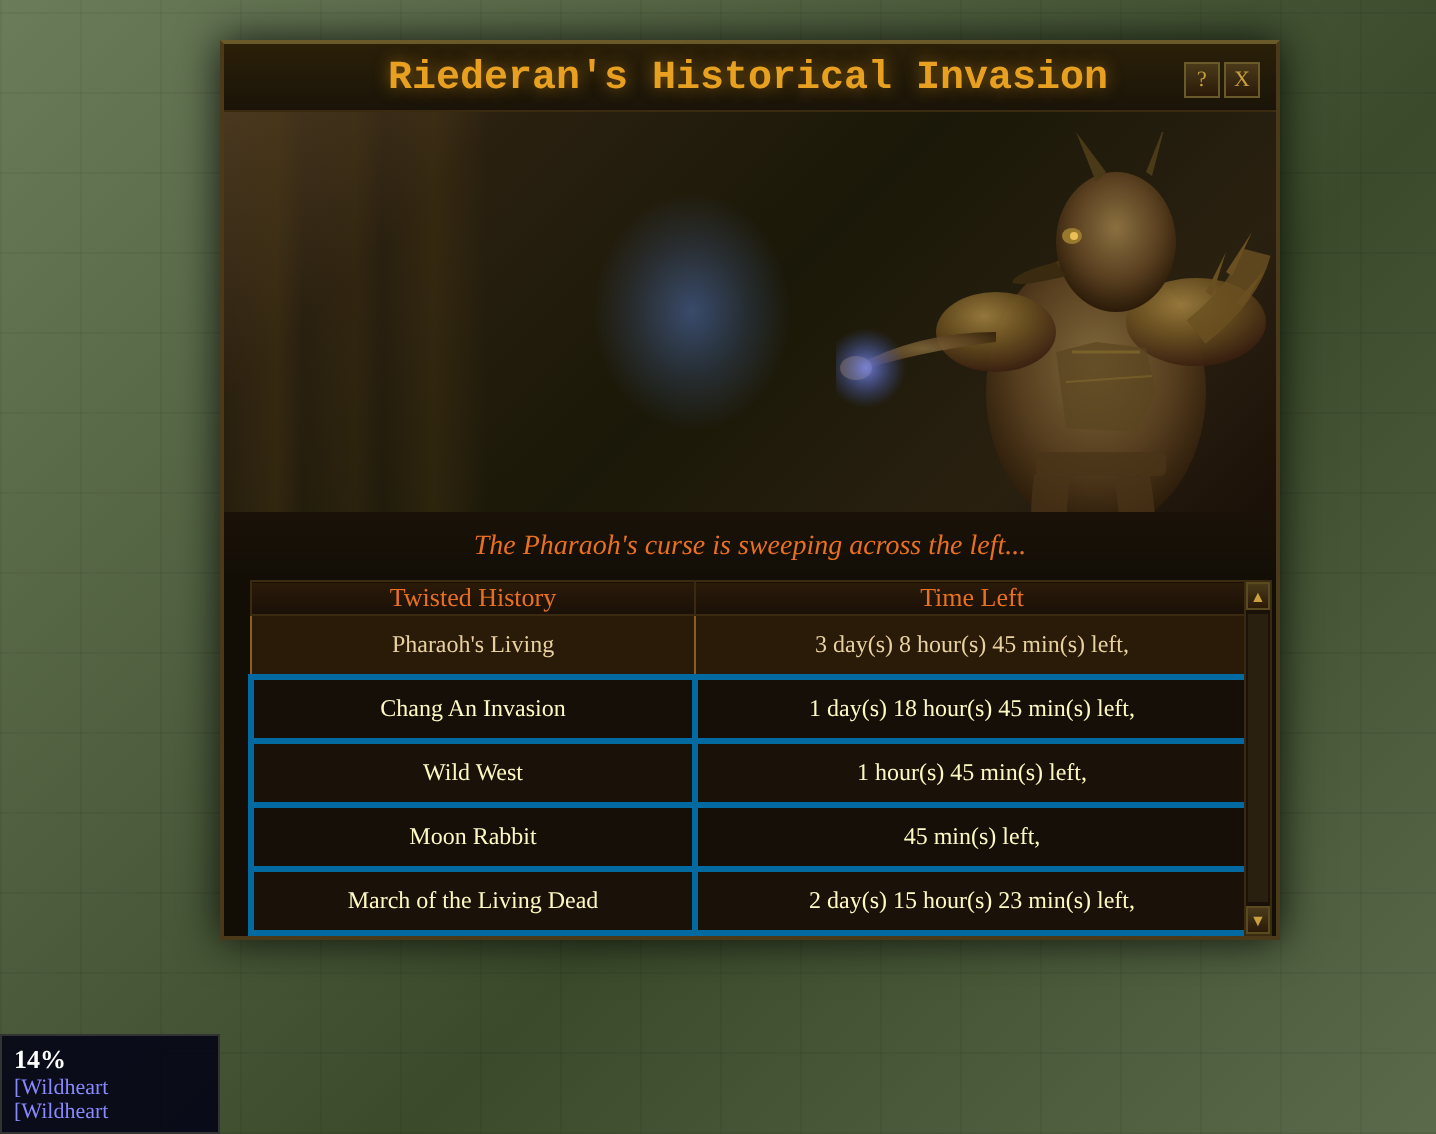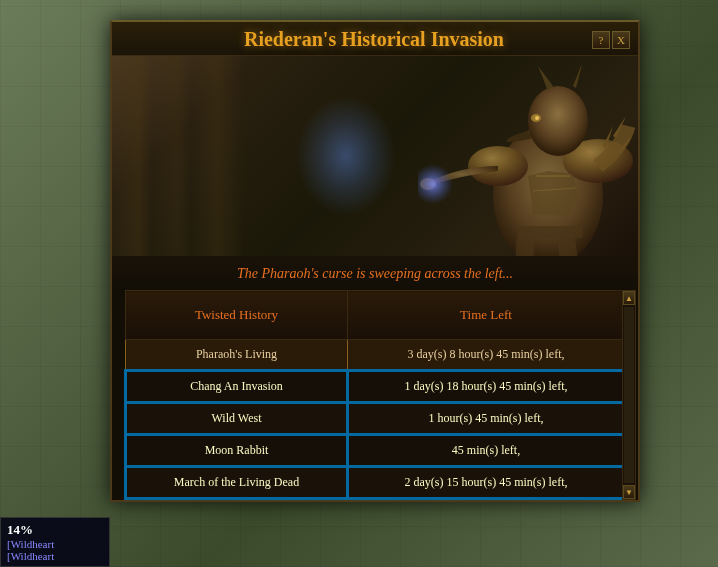--- a/index.html
+++ b/index.html
@@ -79,21 +79,21 @@
       border-bottom: 1px solid #3a2a10;
     }
 
     .dialog-title {
       color: #e8a020;
       font-size: 20px;
       font-weight: bold;
       text-shadow: 0 0 8px rgba(232, 160, 32, 0.5);
       flex: 1;
       text-align: center;
-      font-family: Liberation Serif, serif;
+      font-family: Liberation Mono, monospace;
     }
 
     .dialog-buttons {
       display: flex;
       gap: 2px;
     }
 
     .dialog-btn {
       width: 18px;
       height: 18px;
@@ -175,21 +175,21 @@
     }
 
     .invasion-table {
       width: 100%;
       border-collapse: collapse;
     }
 
     .invasion-table th {
       color: #e87020;
       font-size: 13px;
-      padding: 16px 12px;
+      padding: 0 12px;
       text-align: center;
       background: linear-gradient(180deg, #2a1a08, #1a1008);
       border: 1px solid #3a2a10;
       font-weight: normal;
     }
 
     .invasion-table td {
       color: #fef9c3;
       font-size: 12px;
       padding: 7px 12px;
@@ -386,21 +386,21 @@
             <tr>
               <td>Wild West</td>
               <td>1 hour(s) 45 min(s) left,</td>
             </tr>
             <tr>
               <td>Moon Rabbit</td>
               <td>45 min(s) left,</td>
             </tr>
             <tr>
               <td>March of the Living Dead</td>
-              <td>2 day(s) 15 hour(s) 45 min(s) left,</td>
+              <td>2 day(s) 15 hour(s) 23 min(s) left,</td>
             </tr>
           </tbody>
       </table>
 
       <div class="scrollbar">
         <div class="scrollbar-up">▲</div>
         <div class="scrollbar-thumb"></div>
         <div class="scrollbar-down">▼</div>
       </div>
     </div>

